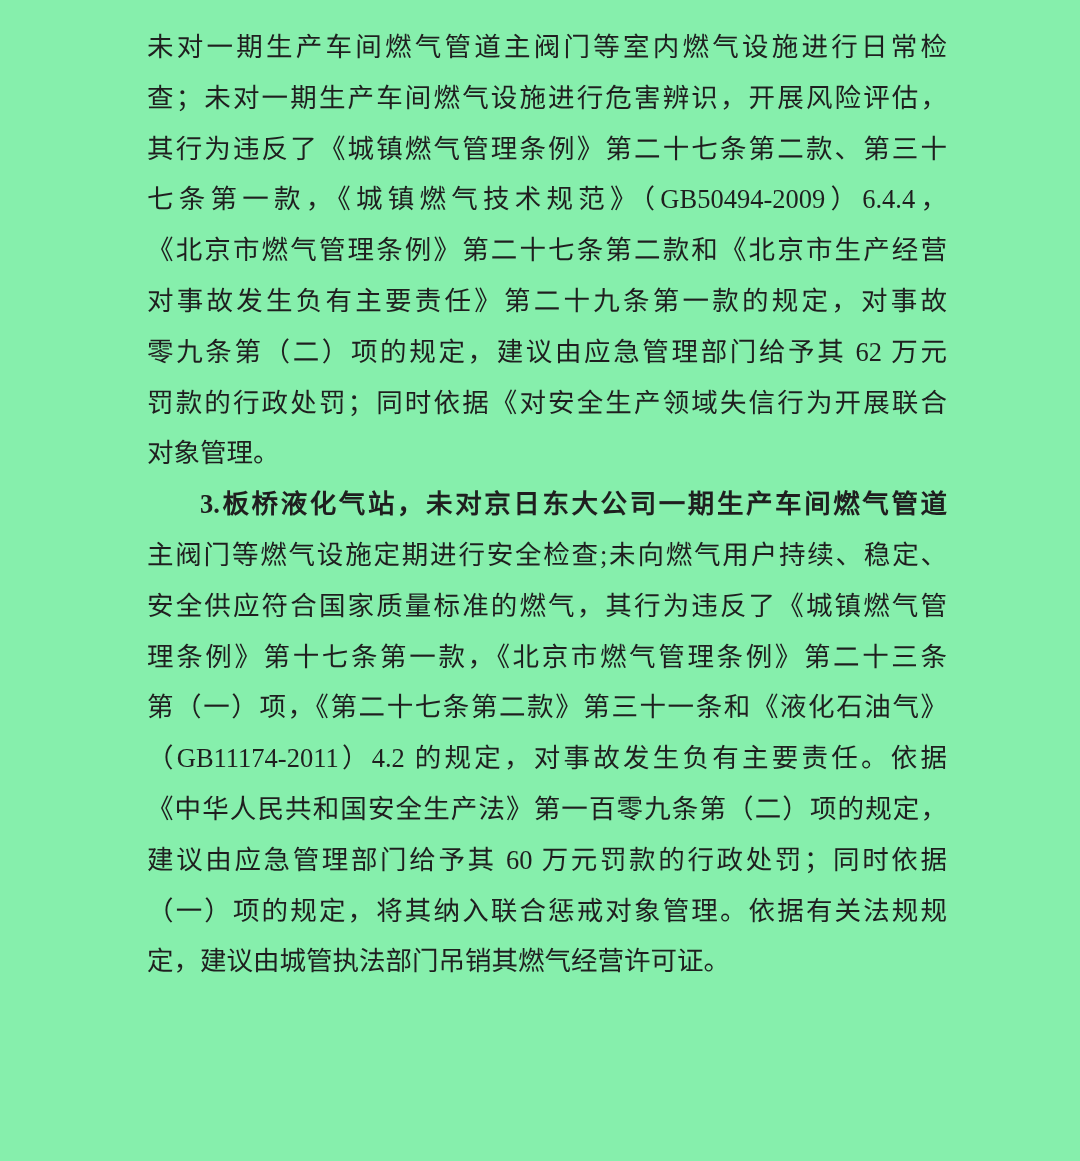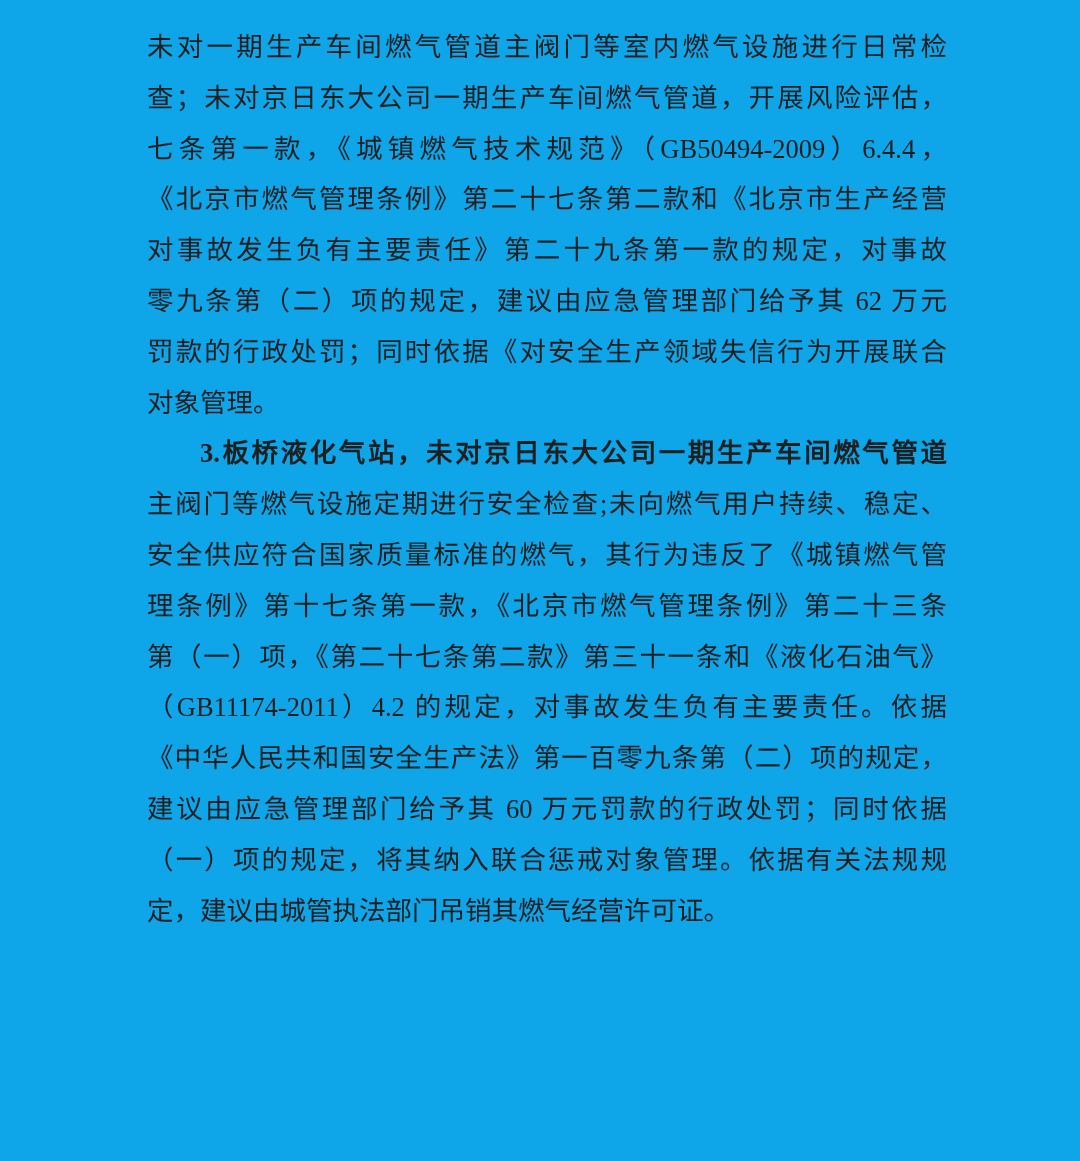--- a/index.html
+++ b/index.html
@@ -4,21 +4,21 @@
 <style>
   html, body {
     margin: 0;
     padding: 0;
     background: #ffffff;
   }
   .page {
     position: relative;
     width: 1080px;
     height: 1161px;
-    background: #0ea5e9;
+    background: #86efac;
     font-family: "Liberation Serif", "DejaVu Serif", serif;
     color: #1f1f1f;
     overflow: hidden;
   }
   .text-block {
     position: absolute;
     left: 147px;
     top: 22px;
     width: 800px;
   }
@@ -42,21 +42,22 @@
     padding-left: 53px;
     font-weight: bold;
   }
 </style>
 </head>
 <body>
 
 <div class="page">
   <div class="text-block">
     <div class="line">未对一期生产车间燃气管道主阀门等室内燃气设施进行日常检</div>
-    <div class="line">查；未对京日东大公司一期生产车间燃气管道，开展风险评估，</div>
+    <div class="line">查；未对一期生产车间燃气设施进行危害辨识，开展风险评估，</div>
+    <div class="line">其行为违反了《城镇燃气管理条例》第二十七条第二款、第三十</div>
     <div class="line">七条第一款，《城镇燃气技术规范》（GB50494-2009）6.4.4，</div>
     <div class="line">《北京市燃气管理条例》第二十七条第二款和《北京市生产经营</div>
     <div class="line">对事故发生负有主要责任》第二十九条第一款的规定，对事故</div>
     <div class="line">零九条第（二）项的规定，建议由应急管理部门给予其 62 万元</div>
     <div class="line">罚款的行政处罚；同时依据《对安全生产领域失信行为开展联合</div>
     <div class="line para-end">对象管理。</div>
     <div class="line para-start">3.板桥液化气站，未对京日东大公司一期生产车间燃气管道</div>
     <div class="line">主阀门等燃气设施定期进行安全检查;未向燃气用户持续、稳定、</div>
     <div class="line">安全供应符合国家质量标准的燃气，其行为违反了《城镇燃气管</div>
     <div class="line">理条例》第十七条第一款，《北京市燃气管理条例》第二十三条</div>

